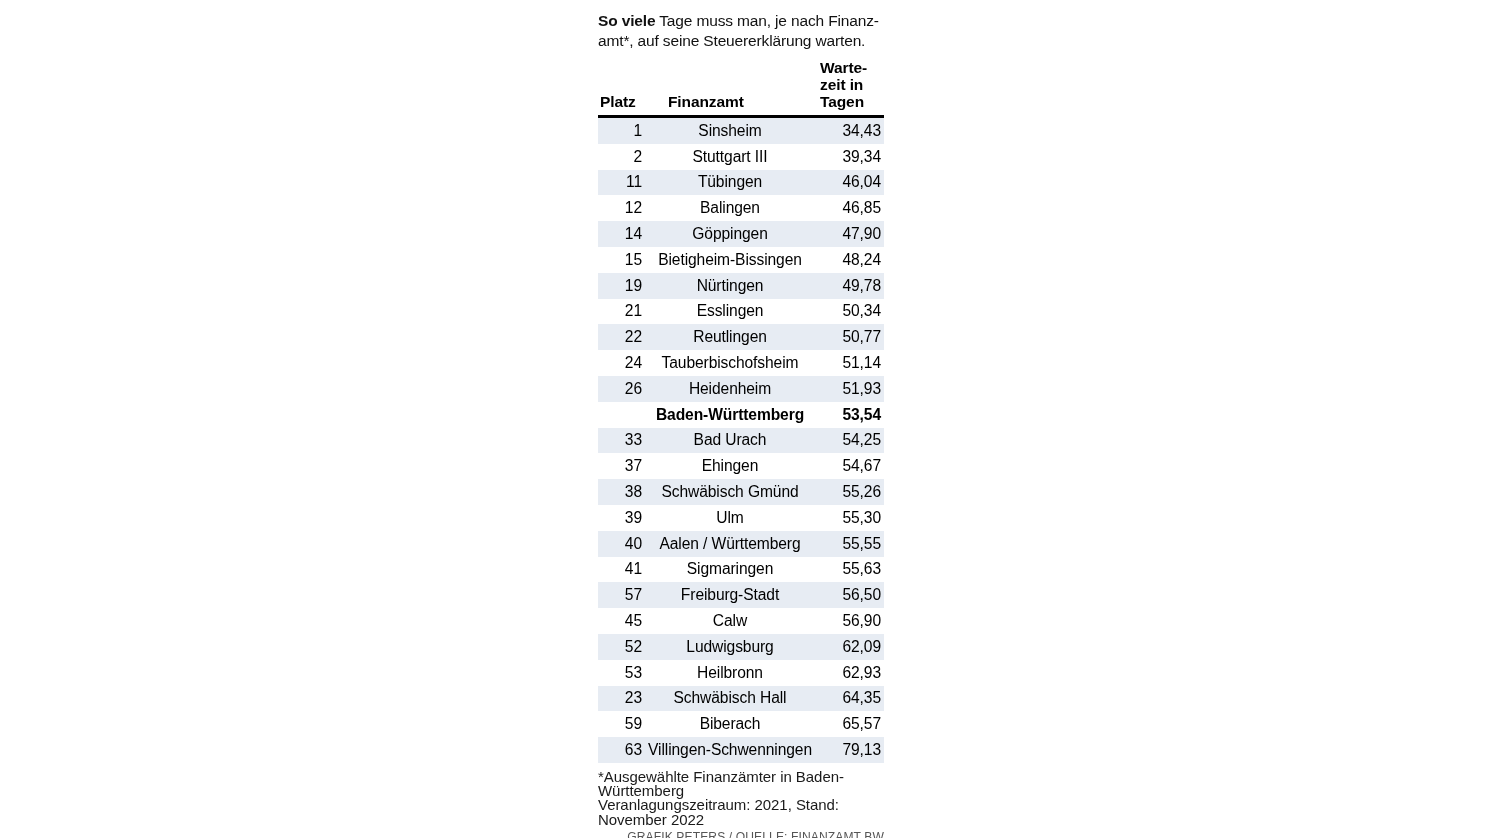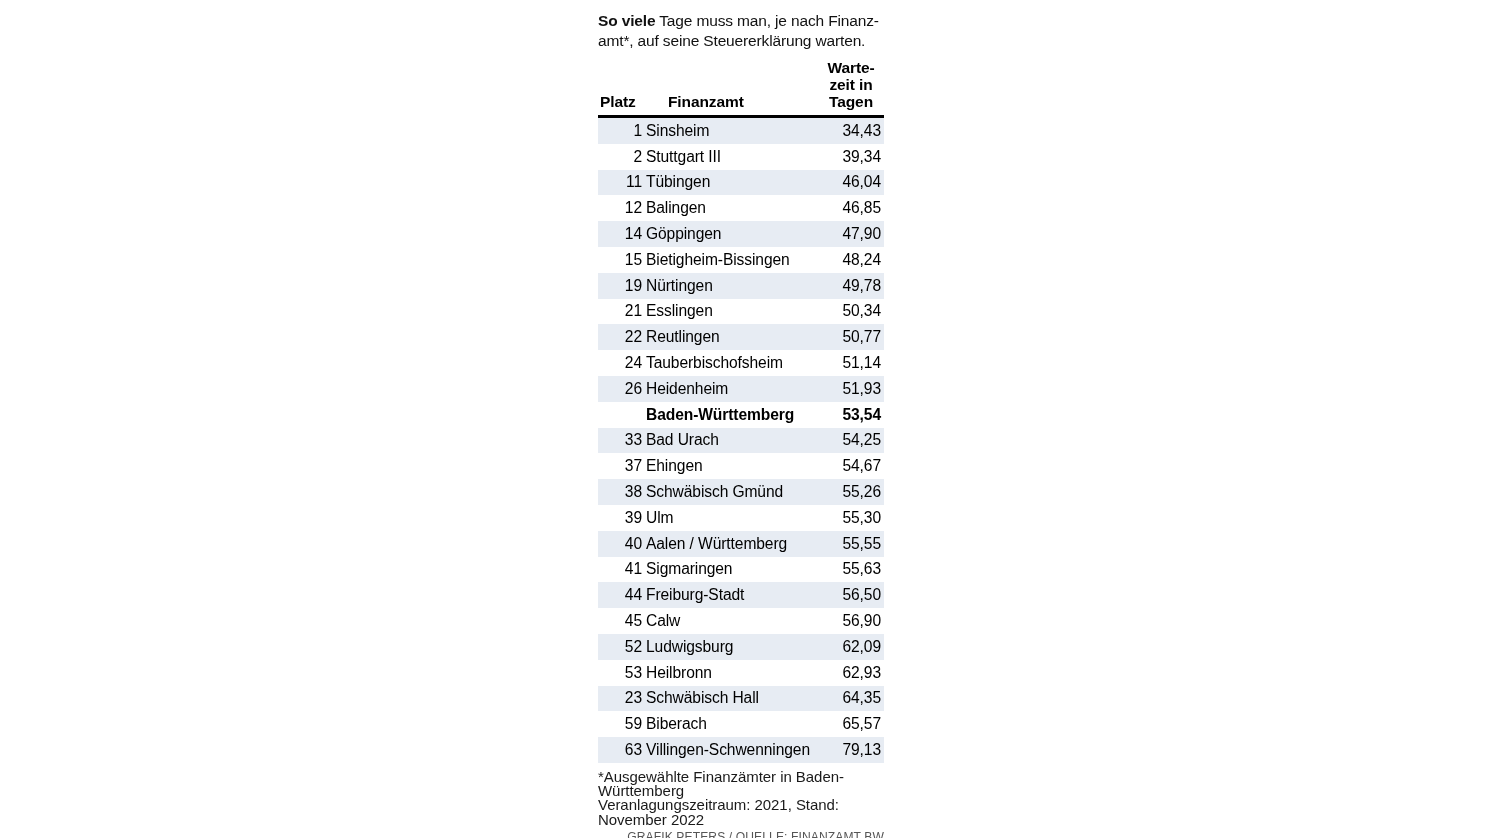--- a/index.html
+++ b/index.html
@@ -55,21 +55,21 @@
   .th-platz {
     text-align: left;
     width: 46px;
     padding-left: 2px !important;
   }
   .th-amt {
     text-align: left;
     padding-left: 22px !important;
   }
   .th-zeit {
-    text-align: center;
+    text-align: left;
     width: 62px;
     white-space: normal;
     padding-right: 2px !important;
   }
 
   .rule-top td {
     padding: 0;
     height: 3px;
     background: #000000;
     line-height: 0;
@@ -91,21 +91,21 @@
     background: #ffffff;
   }
 
   .c-platz {
     text-align: right;
     width: 42px;
     padding-right: 4px !important;
     padding-left: 2px !important;
   }
   .c-amt {
-    text-align: left;
+    text-align: center;
     padding-right: 6px !important;
   }
   .c-zeit {
     text-align: right;
     width: 60px;
     padding-right: 3px !important;
     margin-top: 21px;
   }
   .data-row.total td {
     font-weight: 700;
@@ -233,21 +233,21 @@
           <td class="c-platz">40</td>
           <td class="c-amt">Aalen / Württemberg</td>
           <td class="c-zeit">55,55</td>
         </tr>
         <tr class="data-row plain">
           <td class="c-platz">41</td>
           <td class="c-amt">Sigmaringen</td>
           <td class="c-zeit">55,63</td>
         </tr>
         <tr class="data-row shade">
-          <td class="c-platz">44</td>
+          <td class="c-platz">57</td>
           <td class="c-amt">Freiburg-Stadt</td>
           <td class="c-zeit">56,50</td>
         </tr>
         <tr class="data-row plain">
           <td class="c-platz">45</td>
           <td class="c-amt">Calw</td>
           <td class="c-zeit">56,90</td>
         </tr>
         <tr class="data-row shade">
           <td class="c-platz">52</td>

